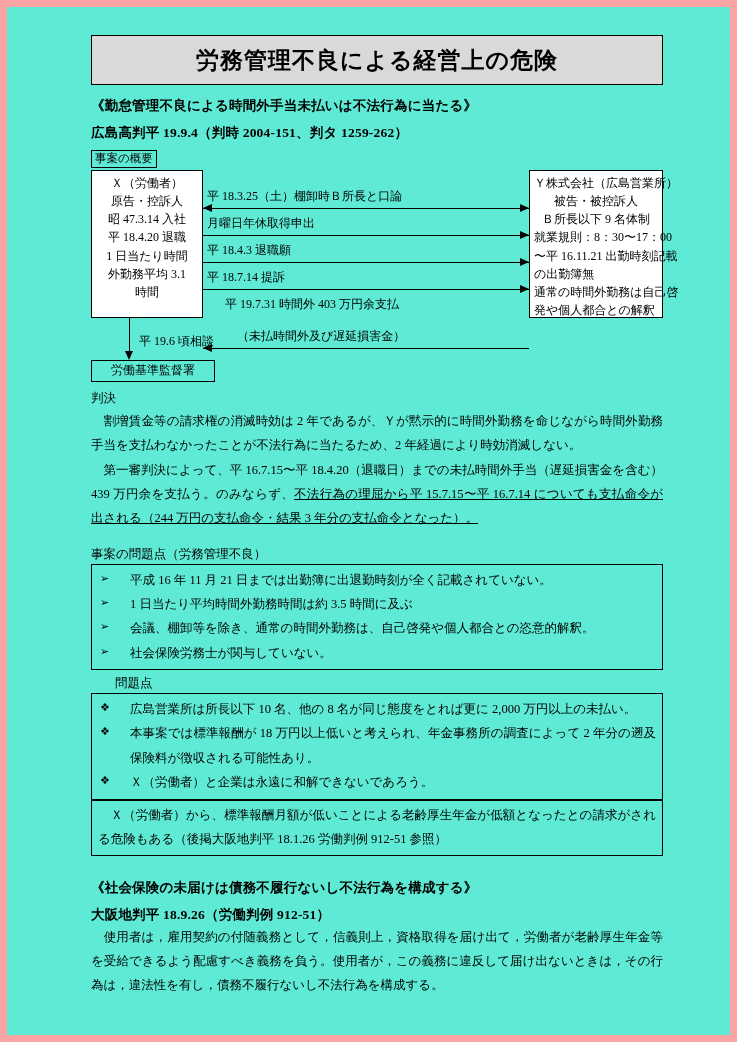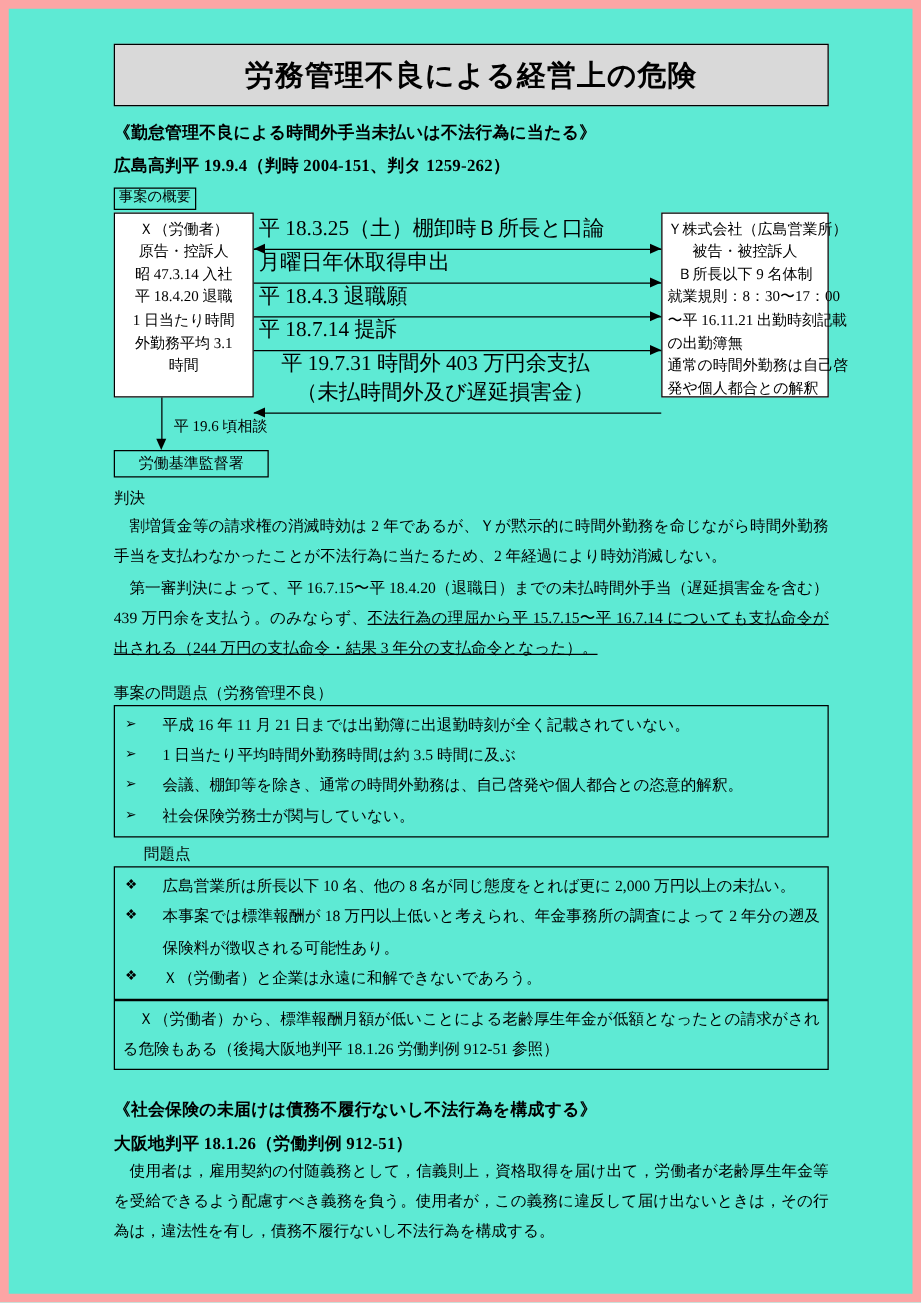--- a/index.html
+++ b/index.html
@@ -96,24 +96,25 @@
     top: 0px;
     width: 326px;
     height: 148px;
   }
   .flow-row {
     position: absolute;
     left: 0;
     width: 100%;
   }
   .flow-label {
-    font-size: 17px;
+    font-size: 12px;
     line-height: 1.35;
     white-space: nowrap;
     padding-left: 4px;
+    margin-top: 16px;
   }
   .flow-label.indent { padding-left: 22px; }
   .flow-label.indent2 { padding-left: 34px; }
 
   
   .arrow {
     position: relative;
     height: 9px;
     margin-top: 0px;
   }
@@ -381,17 +382,17 @@
     </div>
 
     
     <div class="plain-box">
       <div class="para indent">Ｘ（労働者）から、標準報酬月額が低いことによる老齢厚生年金が低額となったとの請求がされる危険もある（後掲大阪地判平 18.1.26 労働判例 912-51 参照）</div>
     </div>
 
     
     <div class="gap-l"></div>
     <div class="lead" style="margin-top:0;">《社会保険の未届けは債務不履行ないし不法行為を構成する》</div>
-    <div class="cite">大阪地判平 18.1.26（労働判例 912-51）</div>
+    <div class="cite">大阪地判平 18.9.26（労働判例 912-51）</div>
     <div class="para indent">使用者は，雇用契約の付随義務として，信義則上，資格取得を届け出て，労働者が老齢厚生年金等を受給できるよう配慮すべき義務を負う。使用者が，この義務に違反して届け出ないときは，その行為は，違法性を有し，債務不履行ないし不法行為を構成する。</div>
 
   </div>
 </div>
 
 </body></html>

